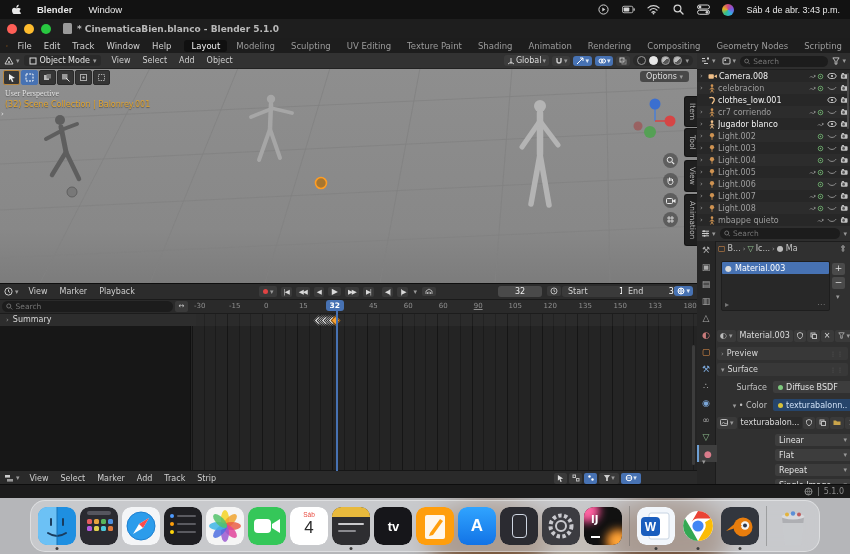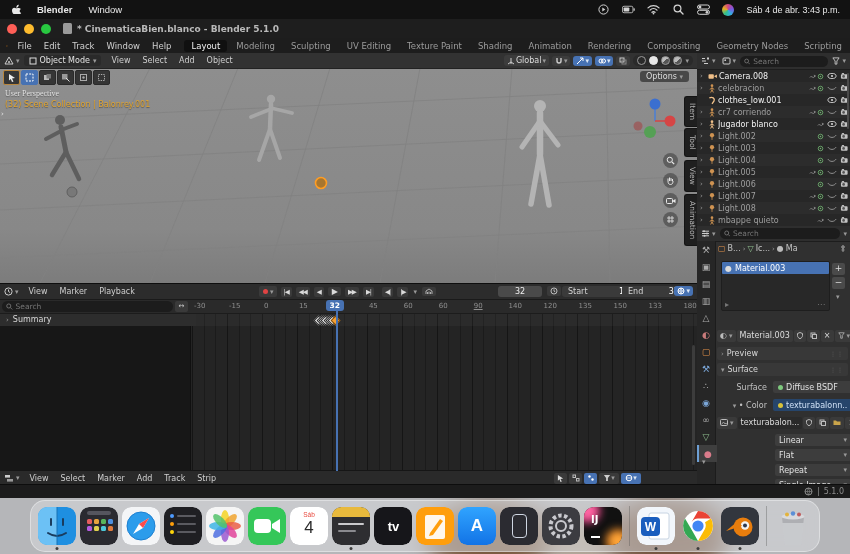--- a/index.html
+++ b/index.html
@@ -464,21 +464,21 @@
 
     <div id="tl-ruler">
         <span class="tick" style="left:194.1px;">-30</span>
         <span class="tick" style="left:229.1px;">-15</span>
         <span class="tick" style="left:264.0px;">0</span>
         <span class="tick" style="left:298.9px;">15</span>
         <span class="tick" style="left:368.9px;">45</span>
         <span class="tick" style="left:403.8px;">60</span>
         <span class="tick" style="left:438.8px;">60</span>
         <span class="tick" style="left:473.7px;text-decoration:underline;">90</span>
-        <span class="tick" style="left:508.6px;">140</span>
+        <span class="tick" style="left:508.6px;">105</span>
         <span class="tick" style="left:543.6px;">120</span>
         <span class="tick" style="left:578.5px;">135</span>
         <span class="tick" style="left:613.5px;">150</span>
         <span class="tick" style="left:648.5px;">133</span>
         <span class="tick" style="left:683.4px;">180</span>
       </div>
 
     <div id="tl-search">
       <div class="searchpill" style="flex:1;">
         <svg width="7" height="7" viewBox="0 0 9 9">

